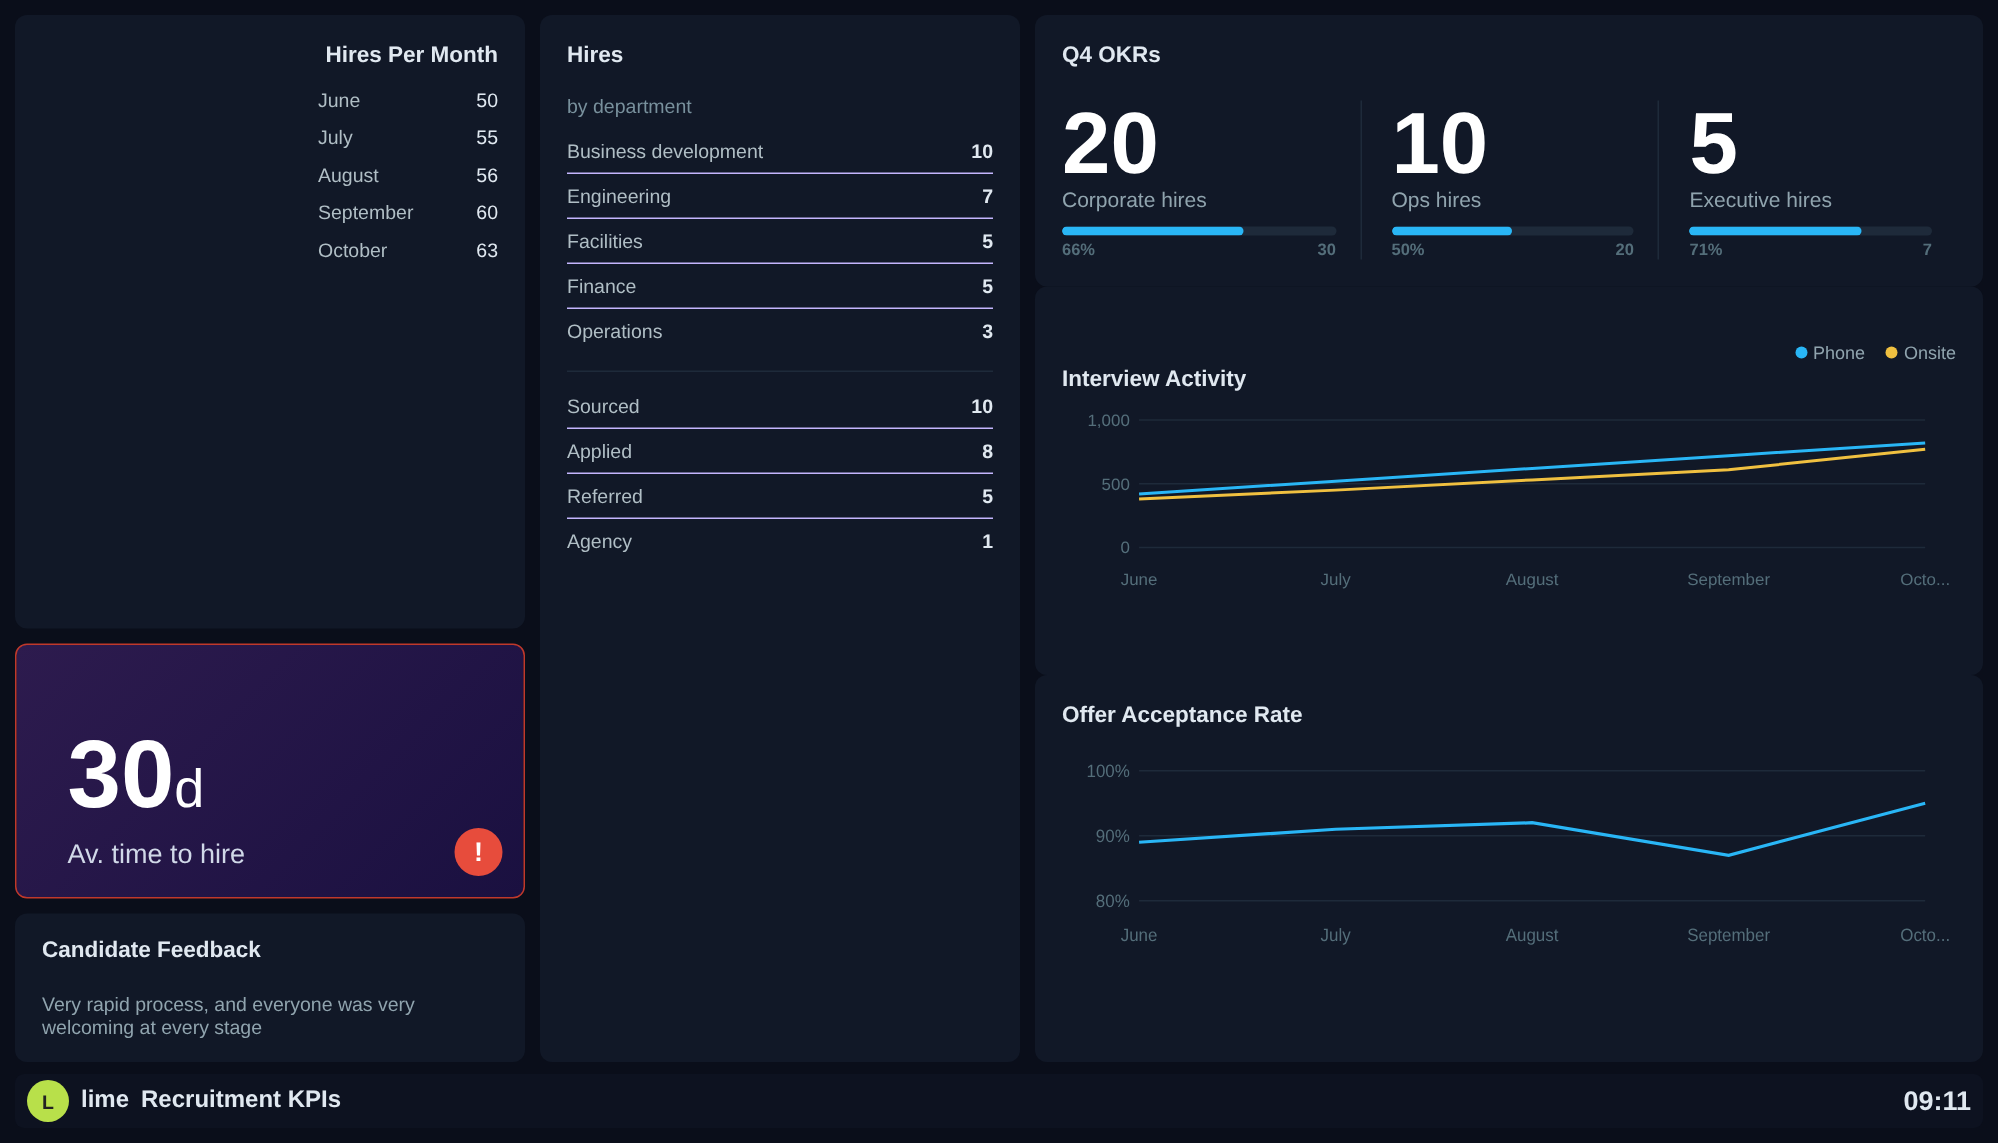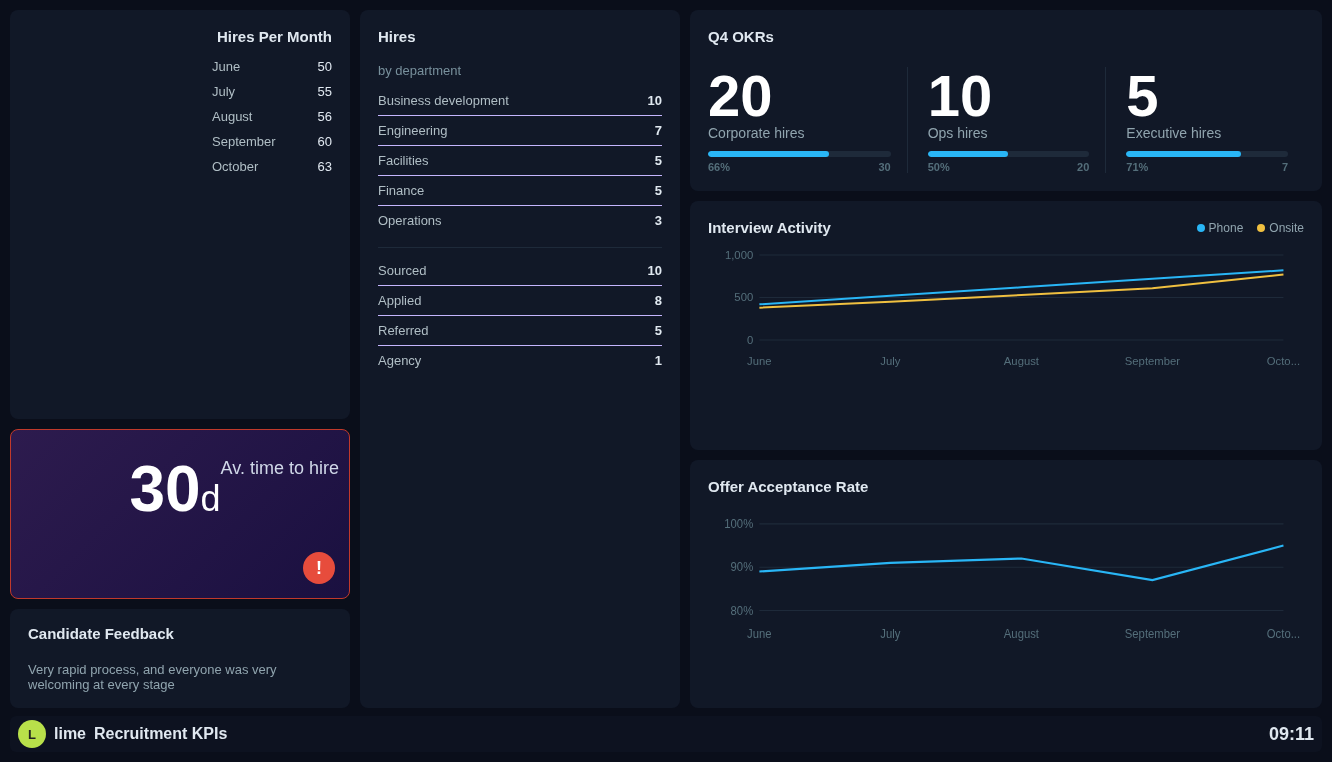--- a/index.html
+++ b/index.html
@@ -71,25 +71,25 @@
     .bar-value {
       width: 28px;
       text-align: right;
       font-size: 13px;
       color: #e0e8f0;
     }
     .avg-hire-card {
       background: linear-gradient(135deg, #2d1b4e 0%, #1a1040 100%);
       border: 1.5px solid #c0392b;
       border-radius: 8px;
-      padding: 22px 10px 18px;
+      padding: 22px 34px 18px;
       position: relative;
       min-height: 170px;
       display: flex;
-      flex-direction: row;
+      flex-direction: column;
       justify-content: flex-end;
     }
     .avg-hire-unit {
       font-size: 36px;
       font-weight: 400;
       color: #fff;
     }
     .avg-hire-label {
       font-size: 18px;
       color: #d0d8e8;
@@ -146,21 +146,20 @@
     .section-divider {
       height: 1px;
       background: #1e2a3a;
       margin: 12px 0 8px;
     }
 
     
     .right-col {
       display: flex;
       flex-direction: column;
-      gap: 10px;
     }
     .q4-card { flex: 0 0 auto; }
     .okr-metrics {
       display: grid;
       grid-template-columns: 1fr 1fr 1fr;
       gap: 0;
       margin-top: 8px;
     }
     .okr-metric {
       padding: 0 16px 0 0;
@@ -405,21 +404,21 @@
     </div>
     <div class="okr-progress-labels">
       <span>71%</span>
       <span>7</span>
     </div>
   </div>
         </div>
     </div>
     <div class="card interview-card">
       <div style="display:flex;justify-content:space-between;align-items:center;">
-        <div class="card-title" style="margin-bottom:0;">Interview Activity</div>
+        <div class="card-title" style="margin-bottom:0;margin-top:35px;">Interview Activity</div>
         <div class="chart-legend" id="interview-legend">
             <span><span class="legend-dot" style="background:#29b6f6"></span>Phone</span>
             <span><span class="legend-dot" style="background:#f0c040"></span>Onsite</span>
           </div>
       </div>
       <svg class="line-chart" id="interview-chart" viewBox="0 0 580 130" preserveAspectRatio="none">
           <line x1="50" y1="15" x2="560" y2="15" class="chart-grid-line"></line>
           <text x="44" y="19" text-anchor="end" class="chart-axis-label">1,000</text>
           <line x1="50" y1="57.5" x2="560" y2="57.5" class="chart-grid-line"></line>
           <text x="44" y="61.5" text-anchor="end" class="chart-axis-label">500</text>

